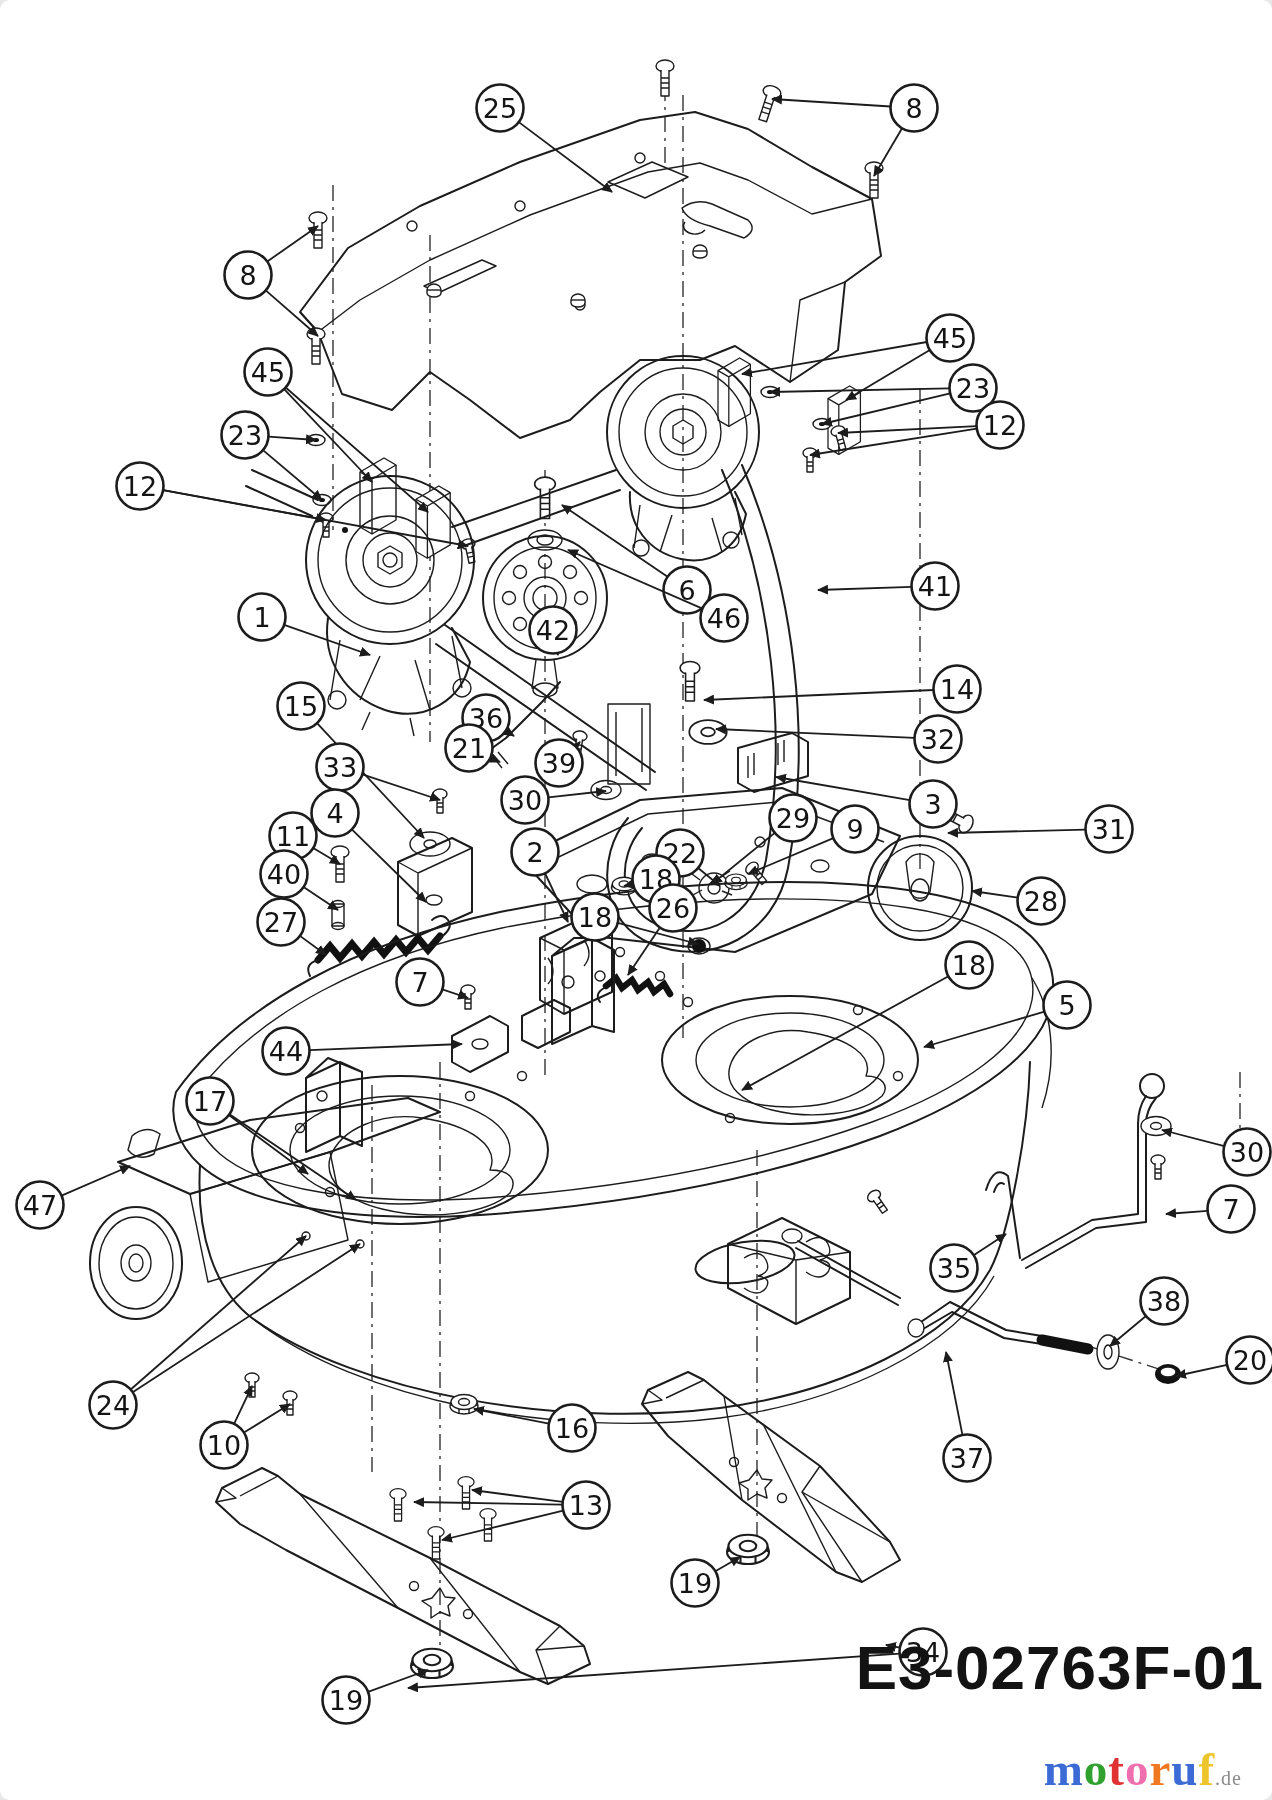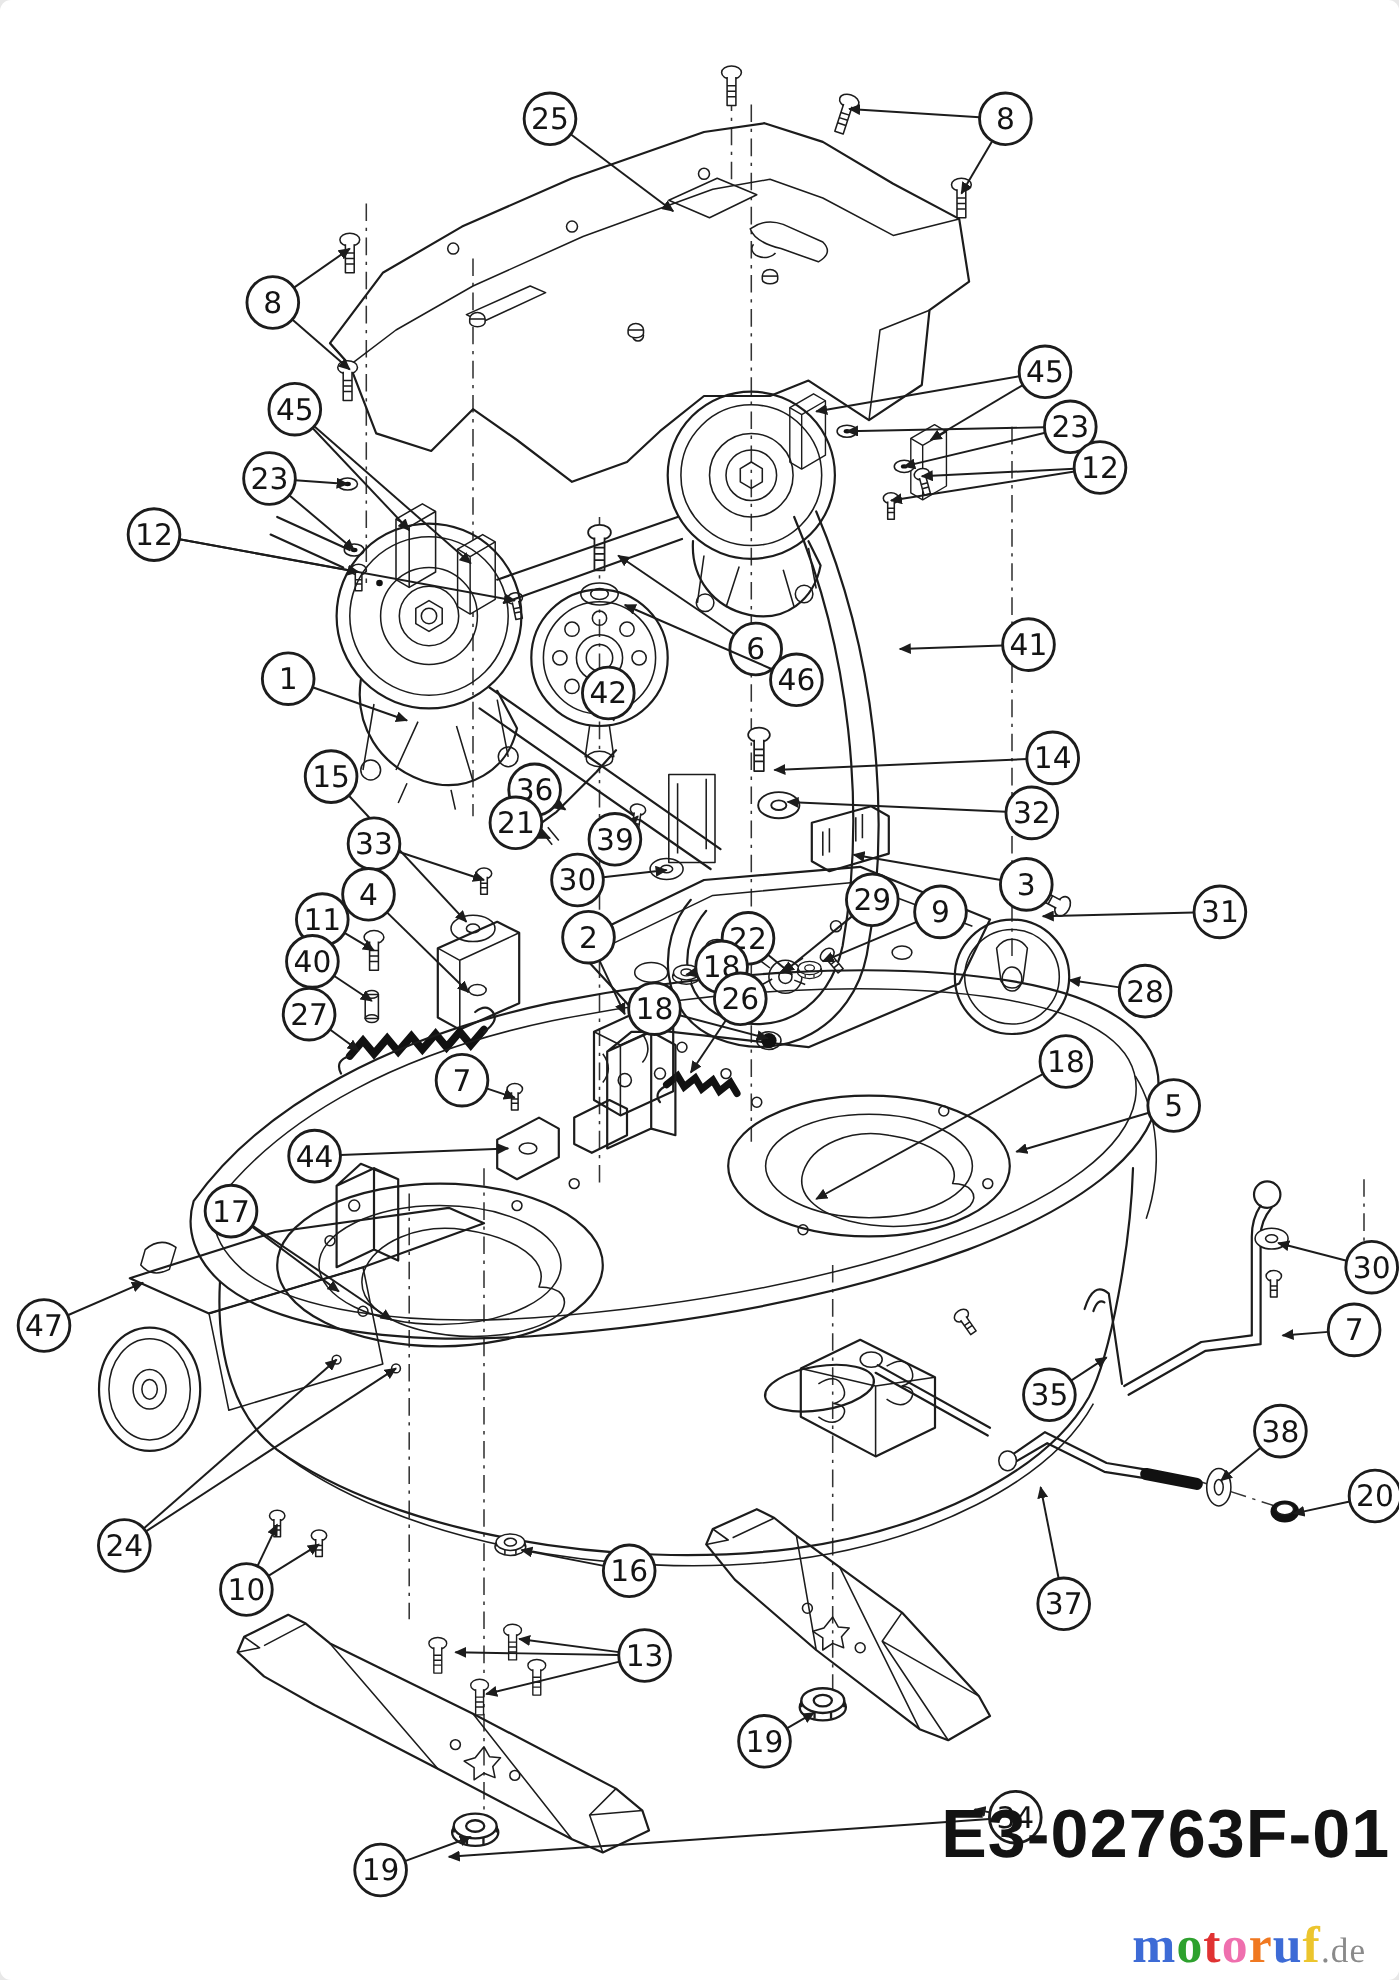--- a/index.html
+++ b/index.html
@@ -11,21 +11,21 @@
   .fillw{fill:#fff;}
   .dark{fill:#111;stroke:none;}
   .cl{stroke:#333;stroke-width:1.4;fill:none;stroke-dasharray:16 6 3 6;}
   .callout-circle{fill:#fff;stroke:#1c1c1c;stroke-width:2.6;}
   .callout-num{font-family:"DejaVu Sans", sans-serif;font-size:27px;fill:#141414;text-anchor:middle;}
   .leader{stroke:#1c1c1c;stroke-width:1.8;fill:none;}
   .footer-code{position:absolute;right:8px;top:1632px;font-family:"Liberation Sans", sans-serif;
                font-size:62px;font-weight:600;color:#131313;letter-spacing:1px;}
   .watermark{position:absolute;right:30px;top:1742px;font-family:"Liberation Serif", serif;
              font-size:47px;font-weight:bold;font-style:normal;letter-spacing:1px;}
-  .watermark .suffix{font-size:32px;font-weight:normal;}
+  .watermark .suffix{font-size:20px;font-weight:normal;}
 </style>
 </head>
 <body>
 
 <div class="canvas">
 
 <svg width="1272" height="1800" viewBox="0 0 1272 1800">
   <defs>
     <marker id="arr" markerWidth="12" markerHeight="10" refX="10" refY="5" orient="auto" markerUnits="userSpaceOnUse">
       <path d="M0,0 L11,5 L0,10 z" fill="#1c1c1c"></path>

